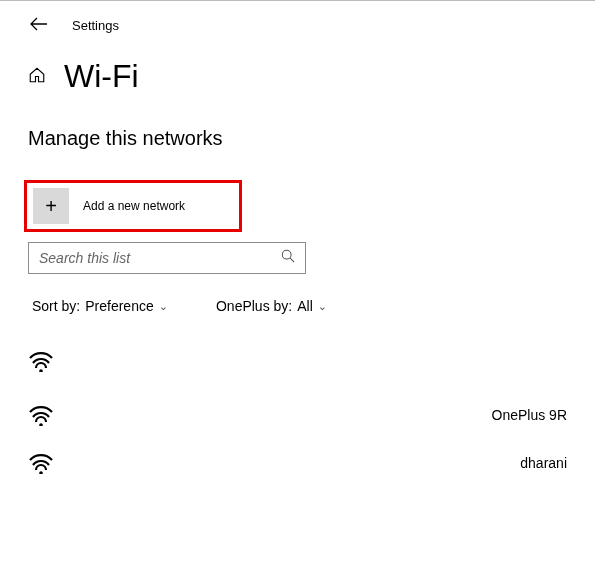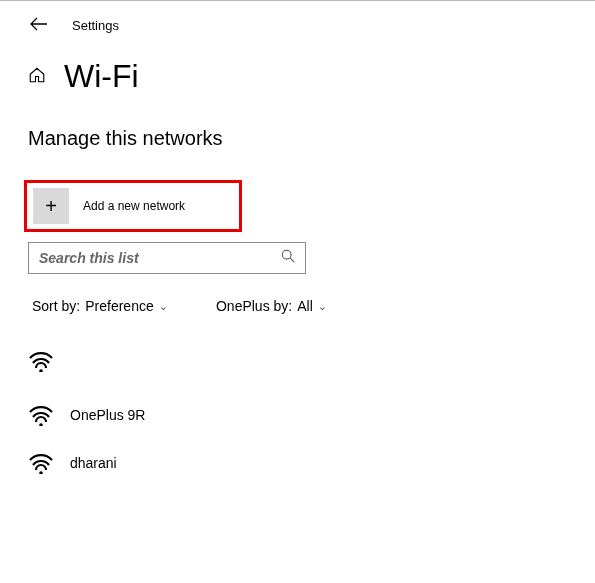--- a/index.html
+++ b/index.html
@@ -83,21 +83,20 @@
       justify-content: space-between;
       cursor: text;
     }
     .search-box input {
       border: none;
       outline: none;
       font-size: 14px;
       width: 85%;
       font-style: italic;
       color: #666;
-      font-weight: bold;
     }
     .search-box input::placeholder {
       color: #666;
       font-style: italic;
     }
     .search-icon svg {
       width: 14px;
       height: 14px;
     }
     .filters {
@@ -119,23 +118,24 @@
     .chevron {
       font-size: 11px;
       color: #555;
     }
     .networks {
       padding: 10px 28px 0 28px;
     }
     .network-item {
       display: flex;
       align-items: center;
-      gap: 16px;
+      gap: 32px;
       padding: 8px 0 18px 0;
       cursor: pointer;
+      justify-content: space-between;
     }
     .network-item.first {
       padding-bottom: 24px;
     }
     .wifi-icon {
       width: 26px;
       height: 22px;
       position: relative;
     }
     .network-label {

